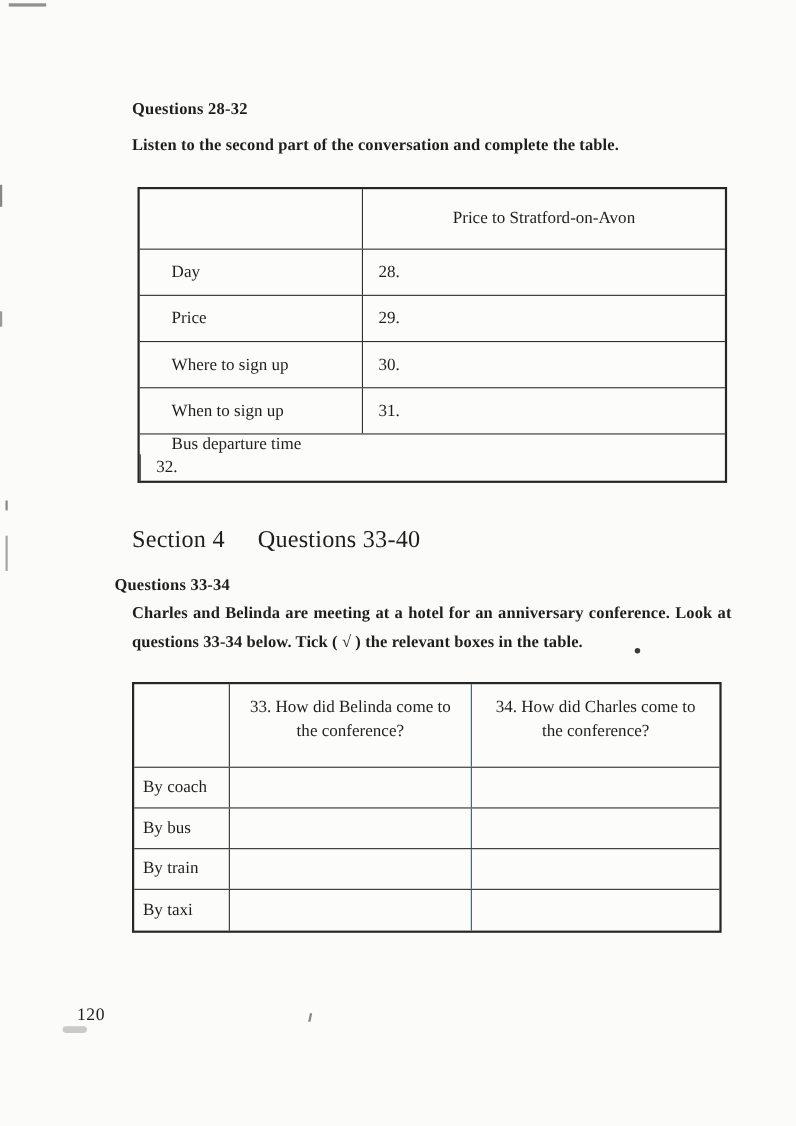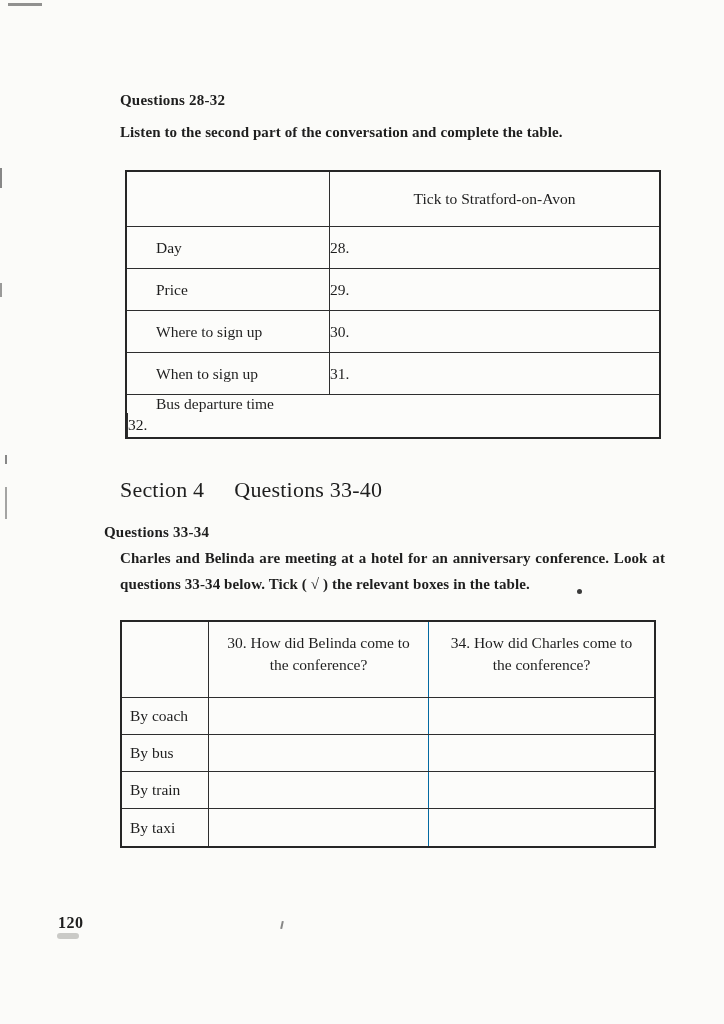--- a/index.html
+++ b/index.html
@@ -60,20 +60,21 @@
     display: flex;
     align-items: center;
     padding-left: 29px;
     font-size: 15.5px;
   }
   .trip-col-value {
     flex: 1;
     border-left: 1px solid #2e2e2e;
     display: flex;
     align-items: center;
+    padding-left: 14px;
     font-size: 15.5px;
   }
   .trip-header-label { width: 202px; }
   .trip-header-value {
     flex: 1;
     border-left: 1px solid #2e2e2e;
     display: flex;
     align-items: center;
     justify-content: center;
     font-size: 15.5px;
@@ -119,22 +120,23 @@
   .t-row-label {
     display: flex;
     align-items: center;
     padding-left: 8px;
     font-size: 15.5px;
   }
 
   
   .page-number {
     font-size: 16px;
-    font-weight: bold;
+    font-weight: normal;
     letter-spacing: 0.5px;
+    margin-left: 12px;
   }
 
   
   .artifact { background: #3a3a3a; }
   .artifact-light { background: #9a9a96; }
 </style>
 </head>
 <body>
 
 <div class="abs artifact" style="left:8px; top:3px; width:34px; height:3px; opacity:.55;"></div>
@@ -146,21 +148,21 @@
 <div class="abs artifact" style="left:281px; top:921px; width:2px; height:8px; opacity:.6; transform:rotate(12deg);"></div>
 <div class="abs artifact-light" style="left:57px; top:933px; width:22px; height:6px; opacity:.5; border-radius:3px;"></div>
 
 <div class="abs h-small" style="left:120px; top:92px;">Questions 28-32</div>
 
 <div class="abs instr" style="left:120px; top:124px;">Listen to the second part of the conversation and complete the table.</div>
 
 <div class="abs trip-table">
   <div class="trip-header-row">
     <div class="trip-header-label"></div>
-    <div class="trip-header-value">Tick to Stratford-on-Avon</div>
+    <div class="trip-header-value">Price to Stratford-on-Avon</div>
   </div>
 
   <div class="trip-row">
     <div class="trip-col-label">Day</div>
     <div class="trip-col-value">28.</div>
   </div>
   <div class="trip-row">
     <div class="trip-col-label">Price</div>
     <div class="trip-col-value">29.</div>
   </div>
@@ -186,21 +188,21 @@
 <div class="abs h-small" style="left:104px; top:524px;">Questions 33-34</div>
 
 <div class="abs instr instr-justify" style="left:120px; top:550px;">Charles and Belinda are meeting at a hotel for an anniversary conference. Look at</div>
 
 <div class="abs instr" style="left:120px; top:576px;">questions 33-34 below. Tick ( √ ) the relevant boxes in the table.</div>
 
 <div class="abs transport-table">
   <div class="transport-header-row">
     <div class="t-col-first"></div>
     <div class="t-col-mid t-header-cell">
-      <span>30. How did Belinda come to</span>
+      <span>33. How did Belinda come to</span>
       <span>the conference?</span>
     </div>
     <div class="t-col-last t-header-cell">
       <span>34. How did Charles come to</span>
       <span>the conference?</span>
     </div>
   </div>
 
   <div class="transport-row">
     <div class="t-col-first t-row-label">By coach</div>

